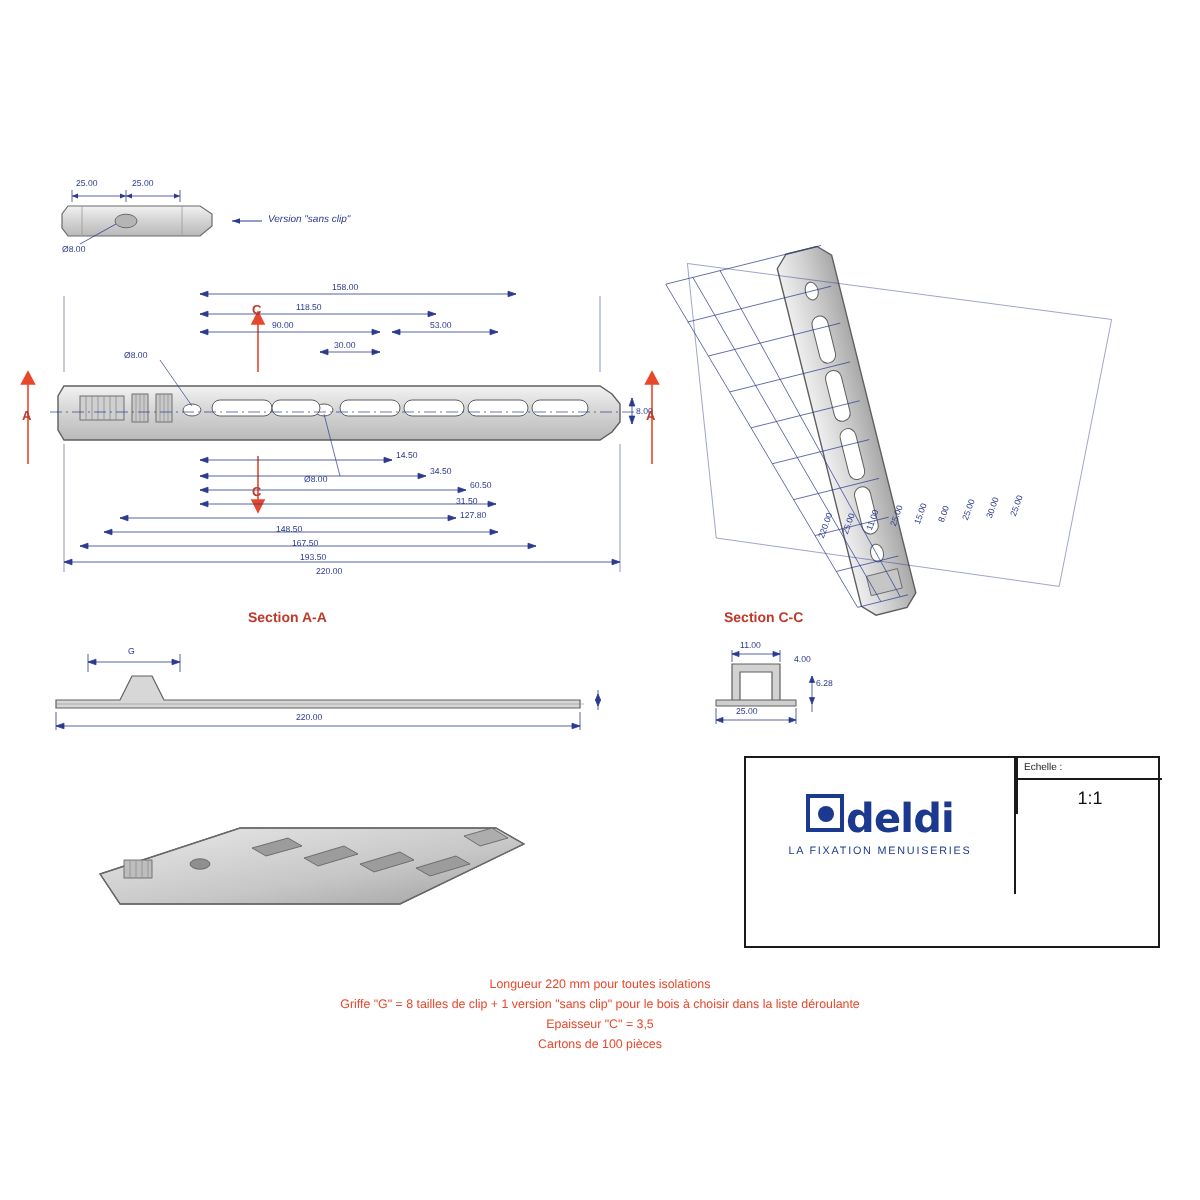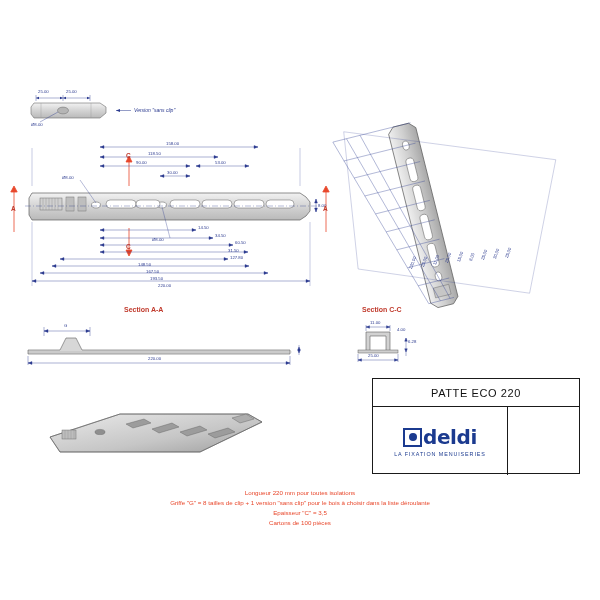--- a/index.html
+++ b/index.html
@@ -131,21 +131,21 @@
     border-bottom:1px solid #1a1a1a;
   }
   .scale-v{
     flex:1;
     display:flex;align-items:center;justify-content:center;
     font-size:9px;color:#111;
     border-left:1px solid #1a1a1a;
     box-sizing:border-box;
   }
   
-  .logo-wrap{display:flex;align-items:center;}
+  .logo-wrap{display:flex;}
   .logo-sq{
     width:19px;height:19px;
     border:2.6px solid #1b3a8f;
     box-sizing:border-box;
     position:relative;
     margin-right:1px;
   }
   .logo-sq:after{
     content:"";
     position:absolute;
@@ -486,22 +486,23 @@
   <div class="dimv" style="left:420px;top:266px;transform:rotate(-70deg);">25.00</div>
   <div class="dimv" style="left:432px;top:264px;transform:rotate(-70deg);">11.00</div>
   <div class="dimv" style="left:444px;top:262px;transform:rotate(-70deg);">25.00</div>
   <div class="dimv" style="left:456px;top:261px;transform:rotate(-70deg);">15.00</div>
   <div class="dimv" style="left:468px;top:260px;transform:rotate(-70deg);">8.00</div>
   <div class="dimv" style="left:480px;top:259px;transform:rotate(-70deg);">25.00</div>
   <div class="dimv" style="left:492px;top:258px;transform:rotate(-70deg);">30.00</div>
   <div class="dimv" style="left:504px;top:257px;transform:rotate(-70deg);">25.00</div>
 
   <div class="titleblock">
-    <div class="tb-name">
-      <span>PATTE ECO 220</span>
+    <div class="tb-scale-row">
+      <div class="scale-k">Echelle :</div>
+      <div class="scale-v">1:1</div>
     </div>
     <div class="tb-mid">
       <div class="tb-logo">
         <div class="logo-wrap">
           <span class="logo-sq"></span>
           <span class="logo-text">deldi</span>
         </div>
         <div class="logo-sub">LA FIXATION MENUISERIES</div>
       </div>
     </div>

